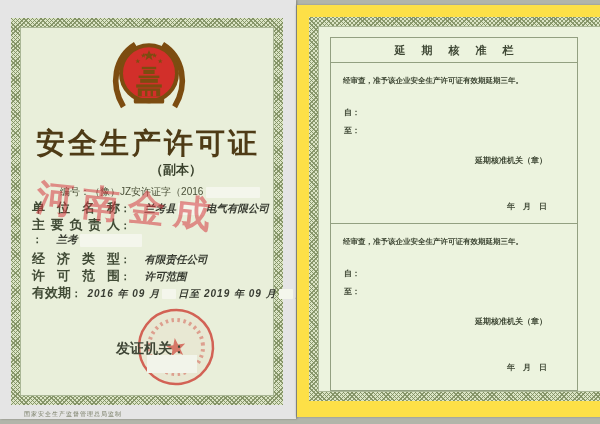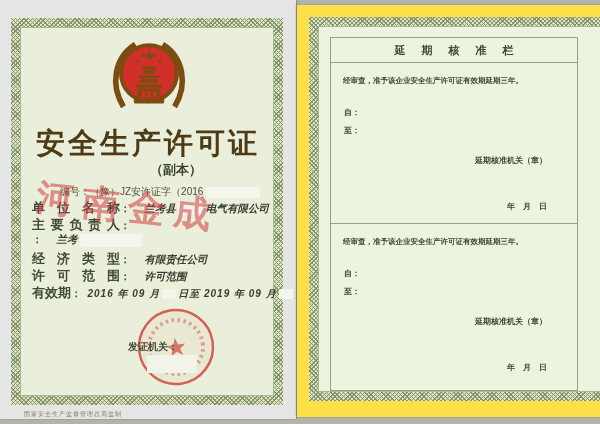--- a/index.html
+++ b/index.html
@@ -34,21 +34,21 @@
 
   .rows{position:absolute;left:32px;top:199px;width:240px;}
   .row{height:17px;display:flex;align-items:baseline;white-space:nowrap;}
   .row .lbl{display:inline-block;width:88px;font-size:13px;font-weight:700;color:#414b36;
     text-align:justify;text-align-last:justify;}
   .row .colon{font-size:10.5px;color:#414b36;font-weight:600;}
   .row .val{margin-left:14px;font-size:10.5px;font-weight:700;color:#383c32;font-style:italic;}
   .row .val .redact{margin:0 2px;}
   .validity .val{margin-left:6px;font-size:10px;letter-spacing:1px;}
 
-  .issuer-label{position:absolute;left:128px;top:340px;font-size:10px;font-weight:700;color:#3f4636;z-index:3;font-family:Liberation Serif, serif;}
+  .issuer-label{position:absolute;left:116px;top:340px;font-size:14px;font-weight:700;color:#3f4636;z-index:3;font-family:Liberation Serif, serif;}
   .issuer-redact{position:absolute;left:147px;top:355px;width:50px;height:18px;background:#f2f4ea;z-index:3;}
   .issue-date{position:absolute;left:168px;top:374px;font-size:10px;font-weight:700;color:#41463a;z-index:3;white-space:nowrap;}
   .seal{position:absolute;left:135px;top:306px;width:82px;height:82px;z-index:2;opacity:.85;transform:rotate(-8deg);}
   .watermark{position:absolute;left:36px;top:182px;z-index:4;
     font-size:37px;font-weight:700;letter-spacing:9px;color:rgba(213,58,66,.55);
     transform:rotate(6deg);white-space:nowrap;pointer-events:none;}
   .footer-note{position:absolute;left:24px;top:410px;font-size:6px;color:#757a62;letter-spacing:1px;}
 
   
   .inner-rect{position:absolute;left:33px;top:32px;width:246px;height:352px;border:1px solid #93a081;}

